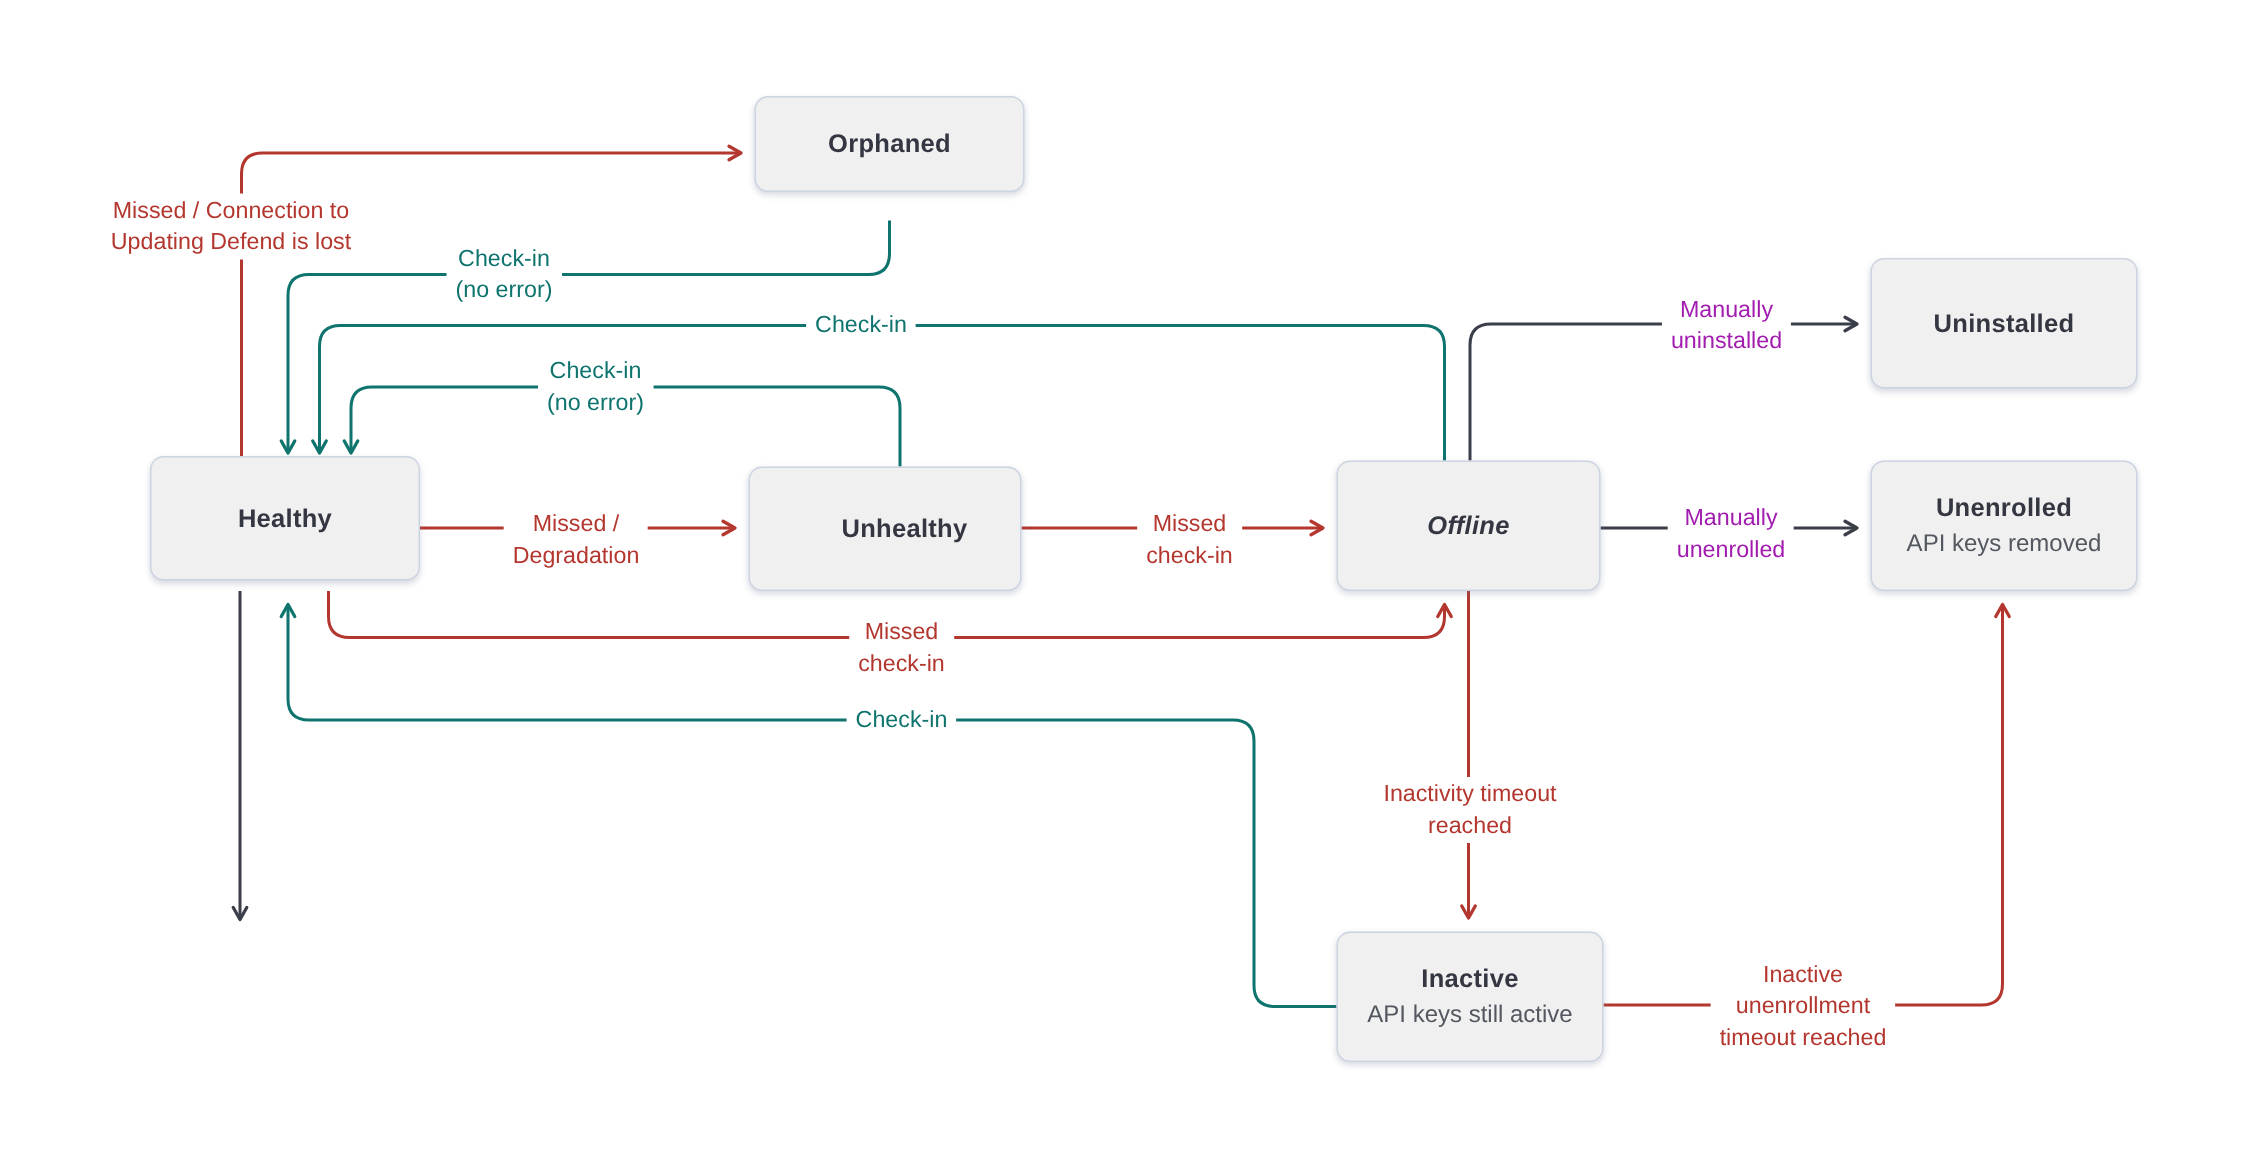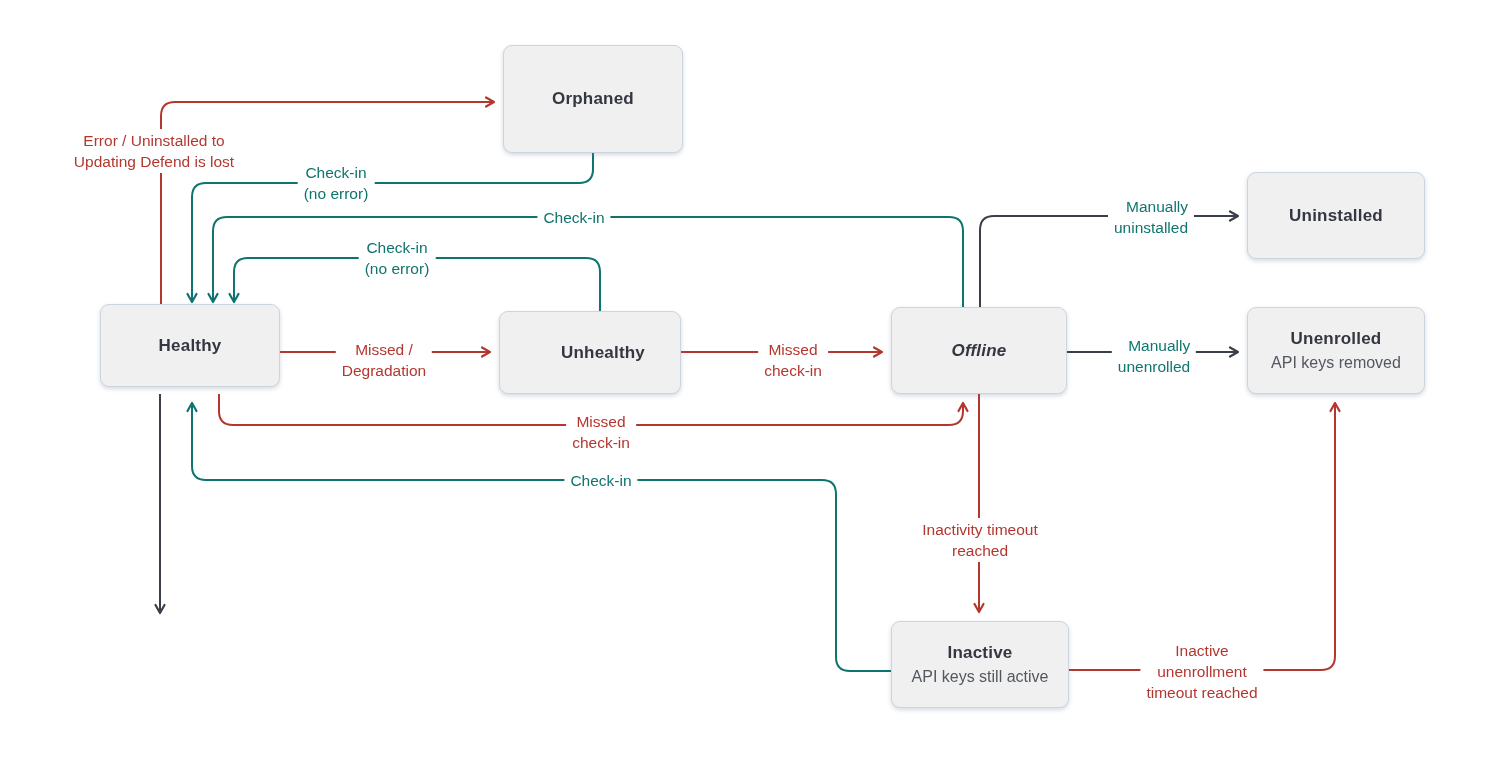--- a/index.html
+++ b/index.html
@@ -32,21 +32,21 @@
     transform:translate(-50%,-50%);
     background:#ffffff;
     text-align:center;
     font-size:15.5px;
     line-height:21px;
     padding:1px 6px;
     white-space:nowrap;
   }
   .lbl-red{color:#b4372f;}
   .lbl-teal{color:#0f746d;}
-  .lbl-black{color:#0f766e;text-align:right;}
+  .lbl-black{color:#a21caf;}
 </style>
 </head>
 <body>
 
 <div id="canvas">
 
   <svg id="wires" viewBox="0 0 1494 769" xmlns="http://www.w3.org/2000/svg">
     <defs>
       <marker id="arr-red" viewBox="0 0 13 13" markerUnits="userSpaceOnUse" markerWidth="13" markerHeight="13" refX="10" refY="6.5" orient="auto">
         <path d="M2,2 L10,6.5 L2,11" fill="none" stroke="#b4372f" stroke-width="2.2" stroke-linecap="round" stroke-linejoin="round"></path>
@@ -73,21 +73,21 @@
       <path stroke="#0f746d" d="M600 311 V272 Q600 258 586 258 H248 Q234 258 234 272 V302" marker-end="url(#arr-teal)"></path>
       <path stroke="#0f746d" d="M891 671 H850 Q836 671 836 657 V494 Q836 480 822 480 H206 Q192 480 192 466 V403" marker-end="url(#arr-teal)"></path>
 
       <path stroke="#3a3e48" d="M980 307 V230 Q980 216 994 216 H1238" marker-end="url(#arr-black)"></path>
       <path stroke="#3a3e48" d="M1067 352 H1238" marker-end="url(#arr-black)"></path>
       <path stroke="#3a3e48" d="M160 394 V613" marker-end="url(#arr-black)"></path>
     </g>
   </svg>
 
   <div class="edge-label lbl-red" style="left:154px;top:151px;">
-    <div>Error / Uninstalled to</div>
+    <div>Missed / Connection to</div>
     <div>Updating Defend is lost</div>
   </div>
   <div class="edge-label lbl-teal" style="left:336px;top:183px;">
     <div>Check-in</div>
     <div>(no error)</div>
   </div>
   <div class="edge-label lbl-teal" style="left:574px;top:217px;">
     <div>Check-in</div>
   </div>
   <div class="edge-label lbl-teal" style="left:397px;top:258px;">
@@ -120,21 +120,21 @@
   <div class="edge-label lbl-red" style="left:980px;top:508px;margin-top:32px;">
     <div>Inactivity timeout</div>
     <div>reached</div>
   </div>
   <div class="edge-label lbl-red" style="left:1202px;top:671px;">
     <div>Inactive</div>
     <div>unenrollment</div>
     <div>timeout reached</div>
   </div>
 
-  <div class="node" style="left:503px;top:45px;width:180px;height:108px;">
+  <div class="node" style="left:503px;top:64px;width:180px;height:64px;">
     <div class="title">Orphaned</div>
   </div>
 
   <div class="node" style="left:100px;top:304px;width:180px;height:83px;">
     <div class="title">Healthy</div>
   </div>
 
   <div class="node" style="left:499px;top:311px;width:182px;height:83px;padding-left:26px;">
     <div class="title">Unhealthy</div>
   </div>

